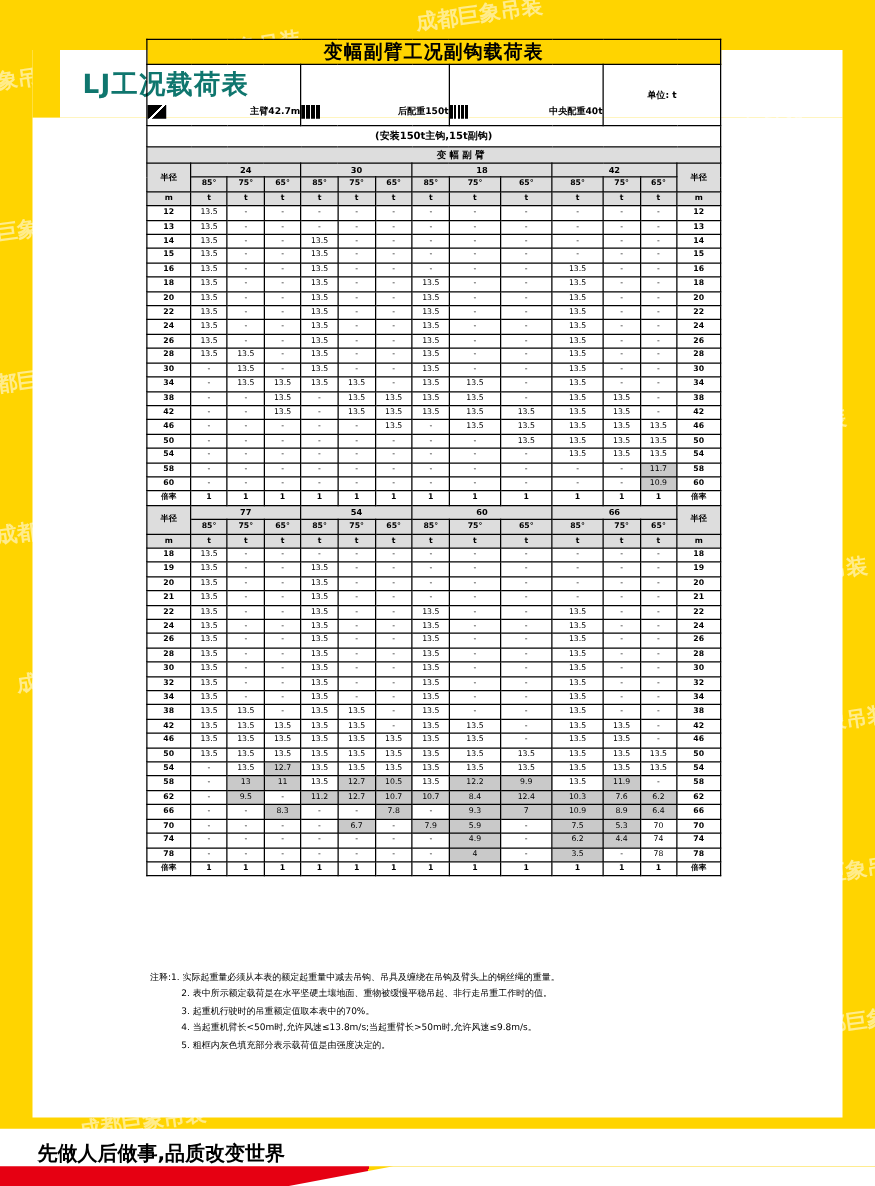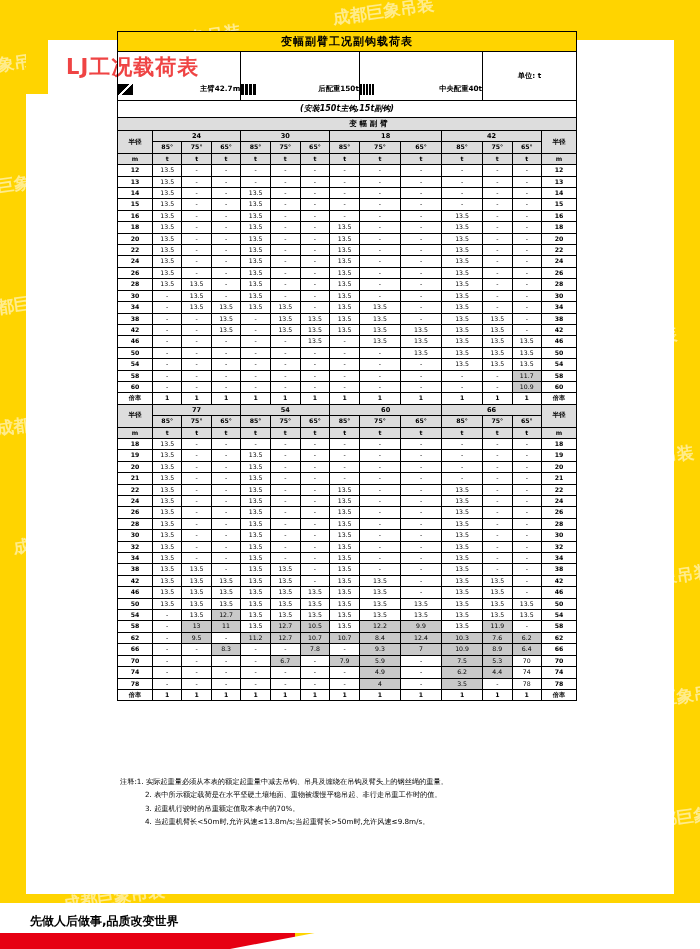--- a/index.html
+++ b/index.html
@@ -38,46 +38,46 @@
     white-space:nowrap;
   }
 
   .header{
     position:absolute;left:26px;top:40px;right:26px;height:54px;
     background:#fff;z-index:10;
     display:flex;align-items:center;
   }
   .header .bar{width:22px;height:54px;background:#ffd400;}
   .header h1{
-    margin:0 0 0 18px;font-size:21px;font-weight:bold;color:#ef4444;
+    margin:0 0 0 18px;font-size:21px;font-weight:bold;color:#0f766e;
     letter-spacing:1px;
   }
 
   .sheet{
     position:absolute;left:26px;top:94px;width:648px;height:800px;
     background:#fff;z-index:9;
   }
 
   .tbl-wrap{position:absolute;left:117px;top:31px;width:460px;z-index:11;}
 
   table{border-collapse:collapse;}
   .t{width:460px;font-size:6.2px;}
   .t td,.t th{border:0.6px solid #000;text-align:center;padding:0;height:10.4px;line-height:10.4px;}
 
   .title-row td{
-    background:#ffd400;font-size:11px;font-weight:bold;height:19px;line-height:19px;
+    background:#ffd400;font-size:15px;font-weight:bold;height:19px;line-height:19px;
     letter-spacing:1px;
   }
   .info-row td{height:22px;line-height:22px;font-size:7.3px;font-weight:bold;}
   .info-cell{display:flex;align-items:center;justify-content:space-between;gap:3px;height:22px;margin-top:26px;}
   .ic{width:15px;height:11px;background:#000;display:inline-block;position:relative;}
   .ic.boom{background:linear-gradient(135deg,#000 0 45%,#fff 45% 55%,#000 55% 100%);}
   .ic.cw{background:repeating-linear-gradient(90deg,#000 0 3px,#fff 3px 4px);}
   .ic.ccw{background:repeating-linear-gradient(90deg,#000 0 2px,#fff 2px 3px);}
-  .sub-row td{height:16px;line-height:16px;font-size:8px;font-weight:bold;font-style:italic;}
+  .sub-row td{height:16px;line-height:16px;font-size:8px;font-weight:bold;}
   .grp-row td{height:12px;line-height:12px;font-size:7.6px;font-weight:bold;background:#ddd;padding-left:43px;}
   .hdr td{background:#ddd;font-weight:bold;font-size:6.6px;}
   .hdr2 td{background:#ddd;font-weight:bold;font-size:6.2px;}
   .rad{width:34px;}
   .gray{background:#c9c9c9;}
   .t .rowlab{font-weight:bold;}
   .bei td{font-weight:bold;background:#fff;}
 
   .notes{
     position:absolute;left:120px;top:775px;width:520px;z-index:11;
@@ -87,21 +87,21 @@
   .notes .n span.lbl{white-space:nowrap;}
 
   .footer{
     position:absolute;left:0;right:0;bottom:0;height:46px;background:#fff;z-index:10;
   }
   .footer .redbar{
     position:absolute;left:0;bottom:0;width:100%;height:16px;
     background:linear-gradient(100deg,#e60012 0 42%,#ffd400 42% 100%);
   }
   .footer .slogan{
-    position:absolute;left:30px;top:10px;font-size:12px;font-weight:bold;color:#000;
+    position:absolute;left:30px;top:10px;font-size:16px;font-weight:bold;color:#000;
   }
   .footer .wavewhite{
     position:absolute;left:230px;bottom:0;width:470px;height:16px;background:#fff;
     clip-path:polygon(0 100%,18% 0,100% 0,100% 100%);
   }
 </style>
 </head>
 <body>
 
 <div class="watermark">
@@ -1003,19 +1003,22 @@
     </div>
   <div class="n" style="padding-left:25px;">
       <span>2. 表中所示额定载荷是在水平坚硬土壤地面、重物被缓慢平稳吊起、非行走吊重工作时的值。</span>
     </div>
   <div class="n" style="padding-left:25px;">
       <span>3. 起重机行驶时的吊重额定值取本表中的70%。</span>
     </div>
   <div class="n" style="padding-left:25px;">
       <span>4. 当起重机臂长&lt;50m时,允许风速≤13.8m/s;当起重臂长&gt;50m时,允许风速≤9.8m/s。</span>
     </div>
+  <div class="n" style="padding-left:25px;">
+      <span>5. 粗框内灰色填充部分表示载荷值是由强度决定的。</span>
+    </div>
 </div>
 
 <div class="footer">
   <div class="slogan">先做人后做事,品质改变世界</div>
   <div class="redbar"></div>
   <div class="wavewhite"></div>
 </div>
 
 </body></html>

